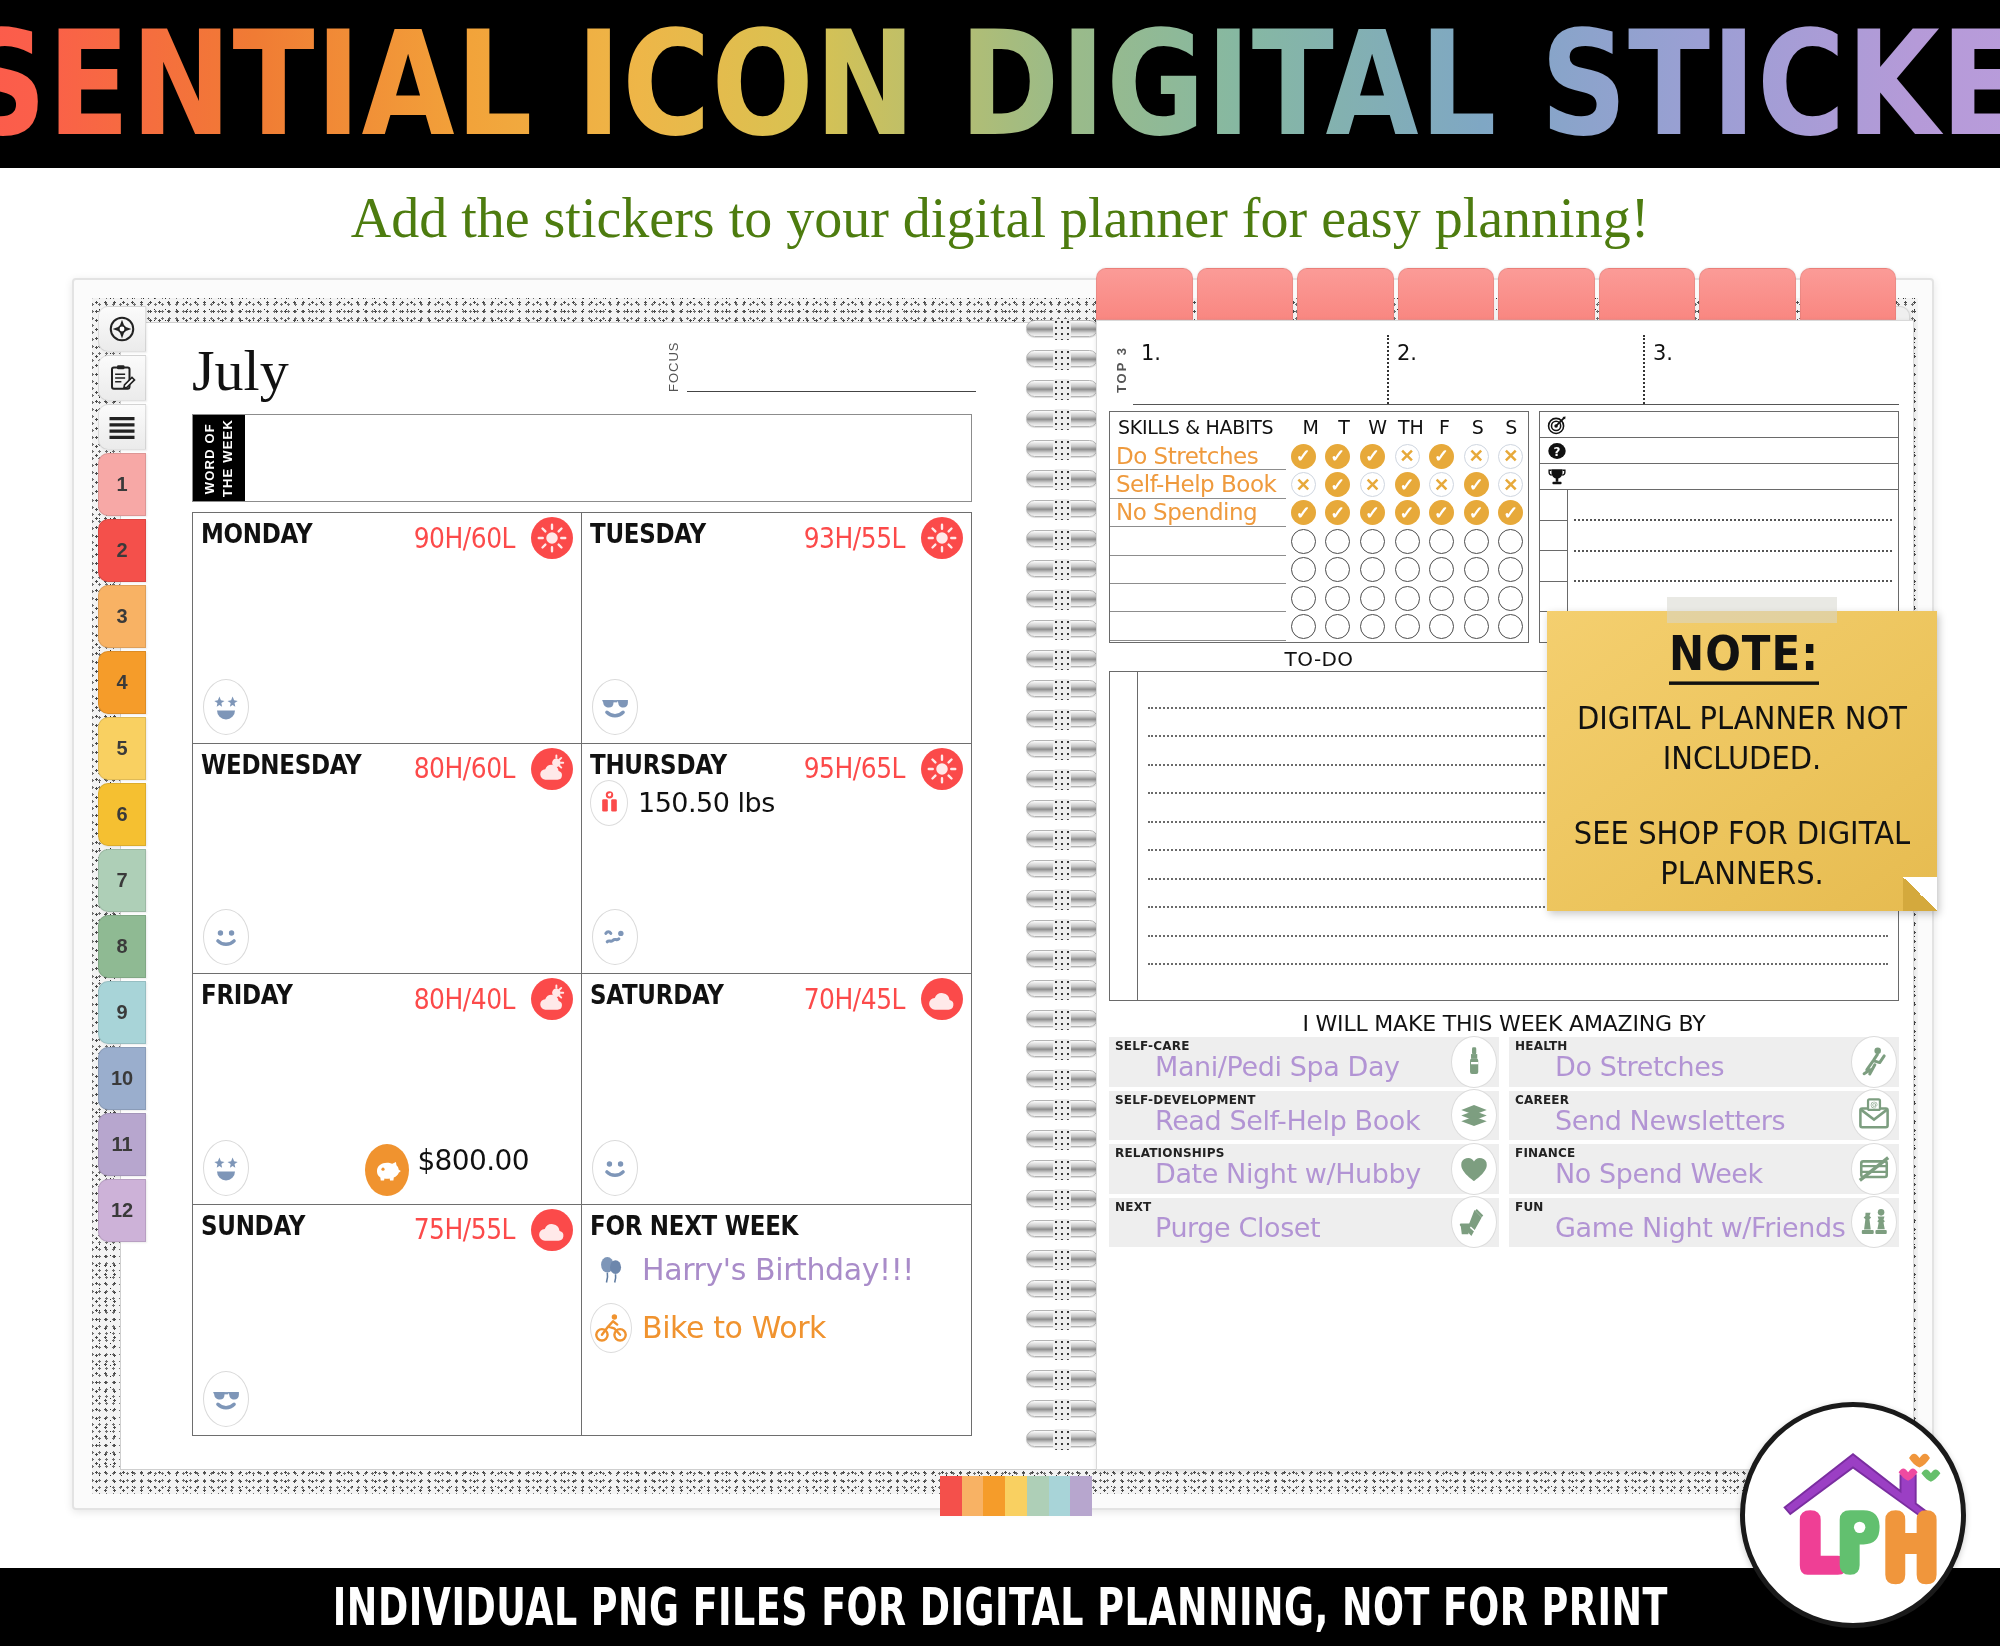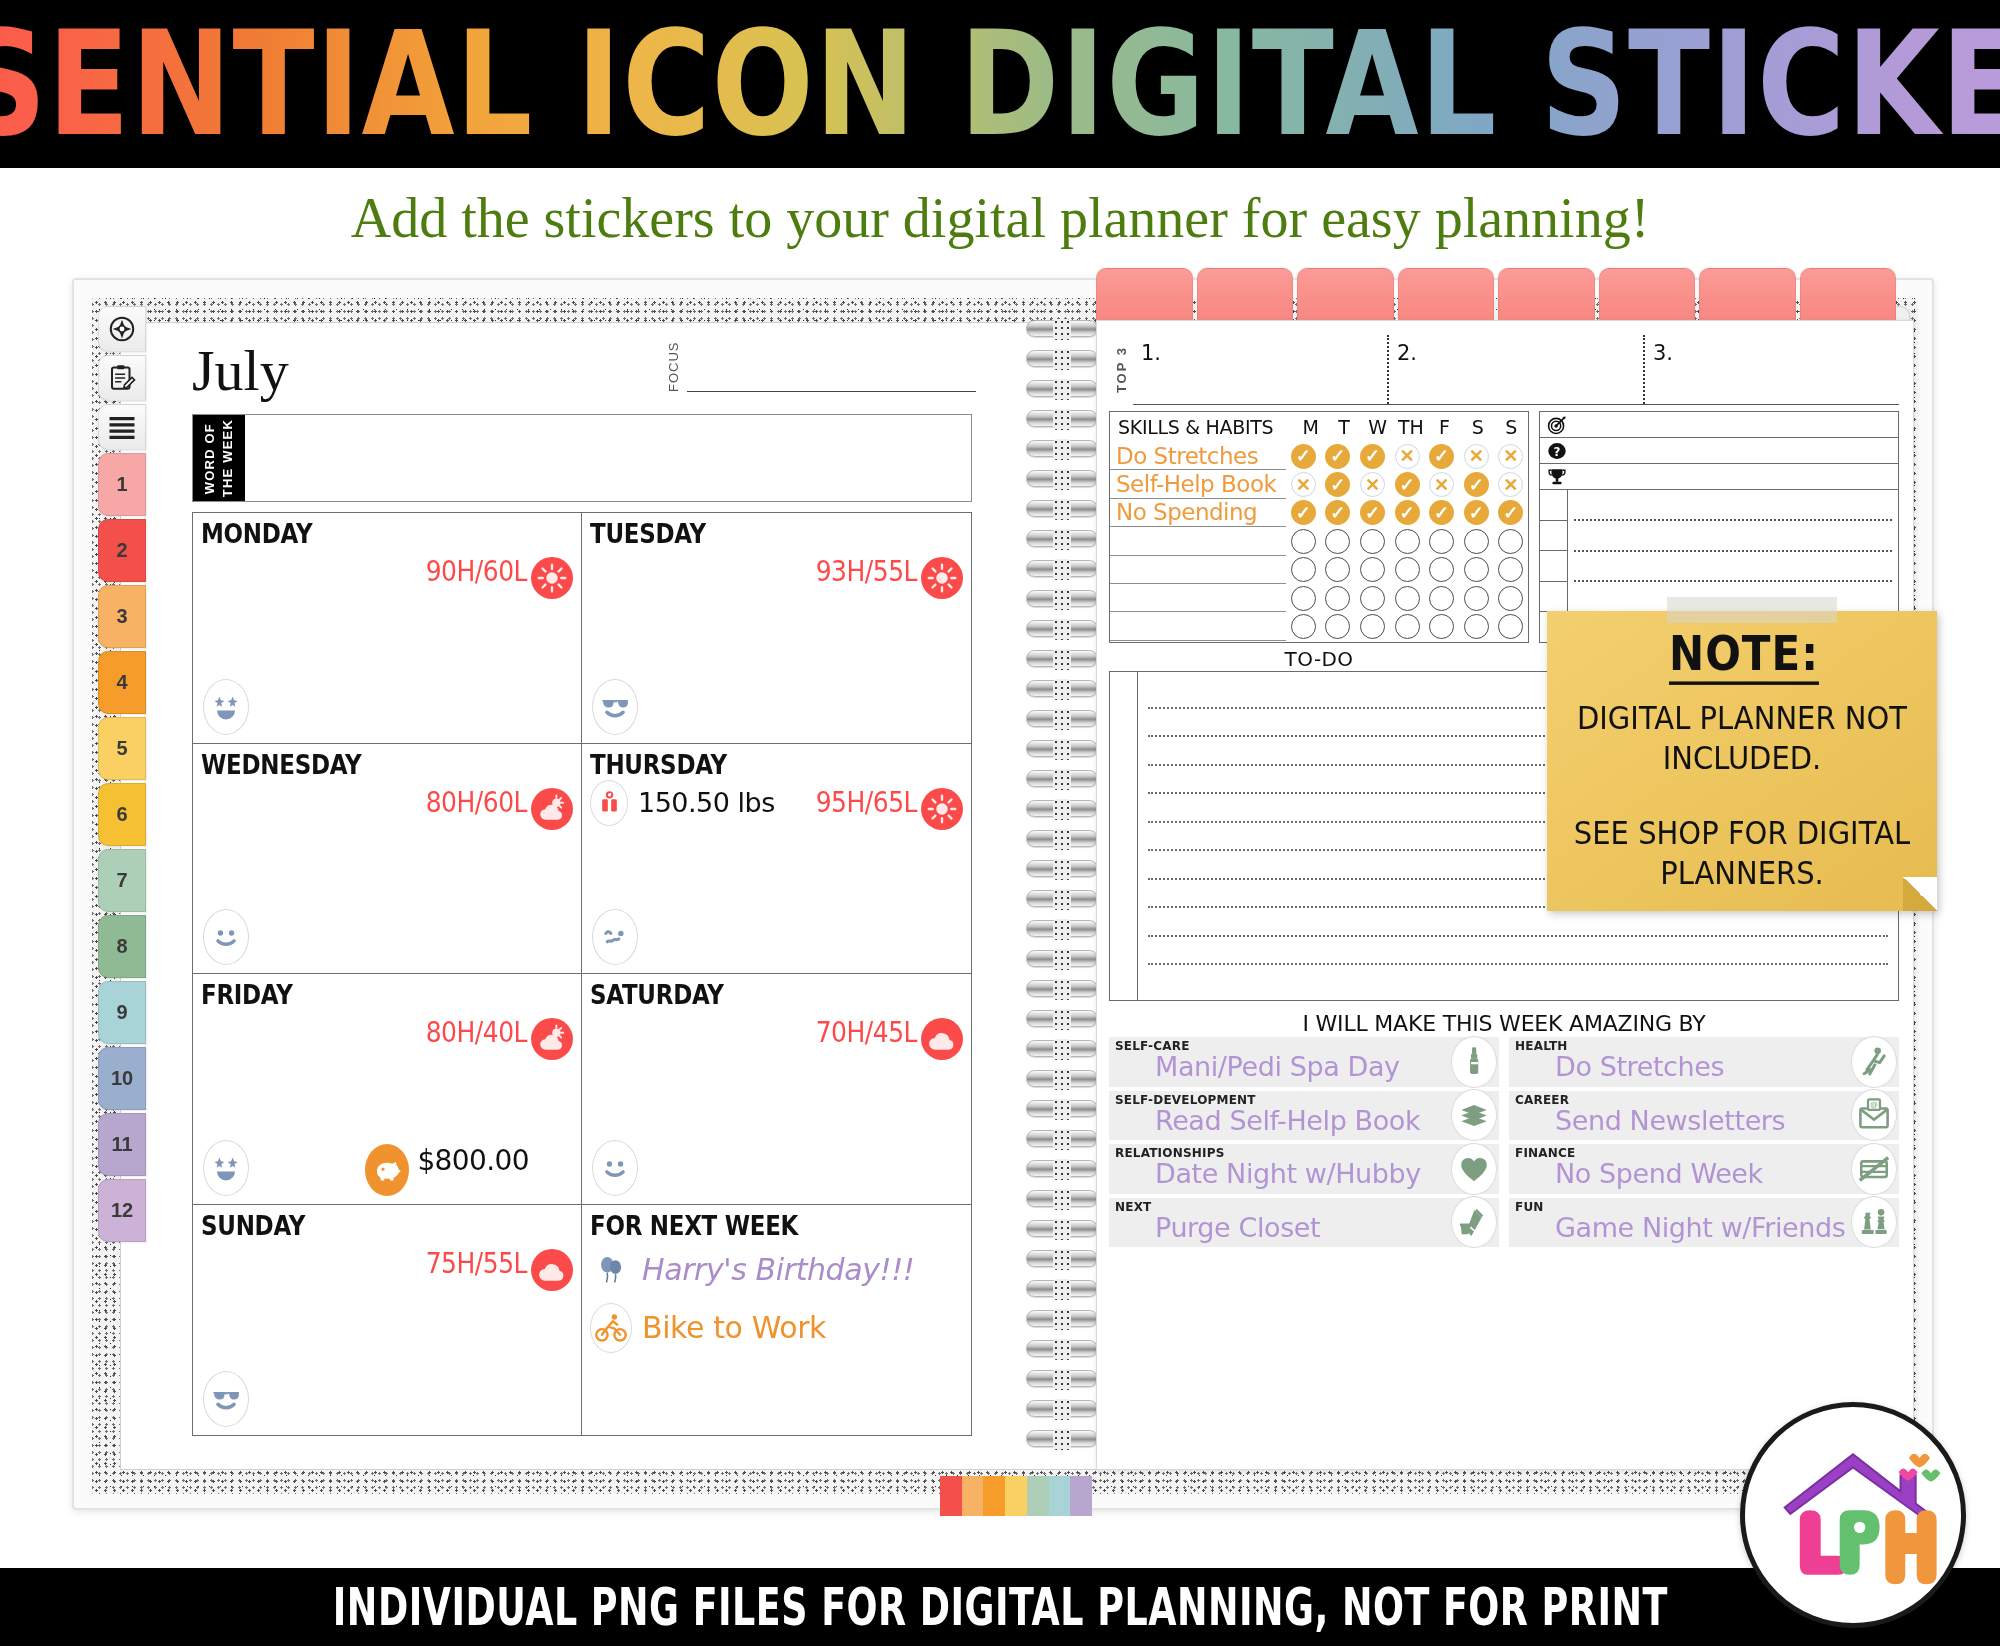--- a/index.html
+++ b/index.html
@@ -129,21 +129,21 @@
     border-bottom:1.4px solid #6e6e6e; padding:6px 8px; overflow:hidden;
   }
   .day-cell:nth-child(2n){ border-right:none; }
   .day-cell:nth-child(7),.day-cell:nth-child(8){ border-bottom:none; }
   .day-name{
     font-family:"DejaVu Sans", sans-serif;
     font-weight:bold; font-size:23px; color:#111; letter-spacing:-.3px;
     transform:scaleY(1.12); transform-origin:left top; display:inline-block;
   }
   .weather{
-    position:absolute; right:8px; top:4px; display:flex; align-items:flex-start; gap:4px;margin-top:40px;
+    position:absolute; right:8px; top:4px; display:flex; align-items:center; gap:16px;
   }
   .temp{
     font-family:"DejaVu Sans", sans-serif;
     font-size:25px; color:#fc4a4a; font-weight:500; letter-spacing:-.5px;
     transform:scaleY(1.1);
   }
   .wicon{
     width:42px; height:42px; border-radius:50%; background:#fb4a4a;
     display:flex; align-items:center; justify-content:center;
   }
@@ -164,21 +164,21 @@
     width:42px; height:50px; border-radius:50%; border:1.3px solid #dcdcdc;
     background:#fff; display:flex; align-items:center; justify-content:center;
     flex:0 0 auto;
   }
   .entry-ico.filled{ border-color:transparent; }
   .entry-ico svg{ width:34px; height:34px; }
   .entry-text{
     font-family:"DejaVu Sans", sans-serif; font-size:26px; color:#111;
     letter-spacing:-.4px;
   }
-  .entry-text.purple{ color:#a98cc9; font-size:30px;font-style:italic; }
+  .entry-text.purple{ color:#a98cc9; font-size:30px; }
   .entry-text.orange{ color:#f0932f; font-size:30px; }
 
   .money-row{
     position:absolute; right:52px; bottom:8px; display:flex; align-items:flex-start; gap:8px;
   }
   .money-ico{
     width:44px; height:52px; border-radius:50%; background:#f0932f;
     display:flex; align-items:center; justify-content:center;
   }
   .money-ico svg{ width:32px; height:32px; }

